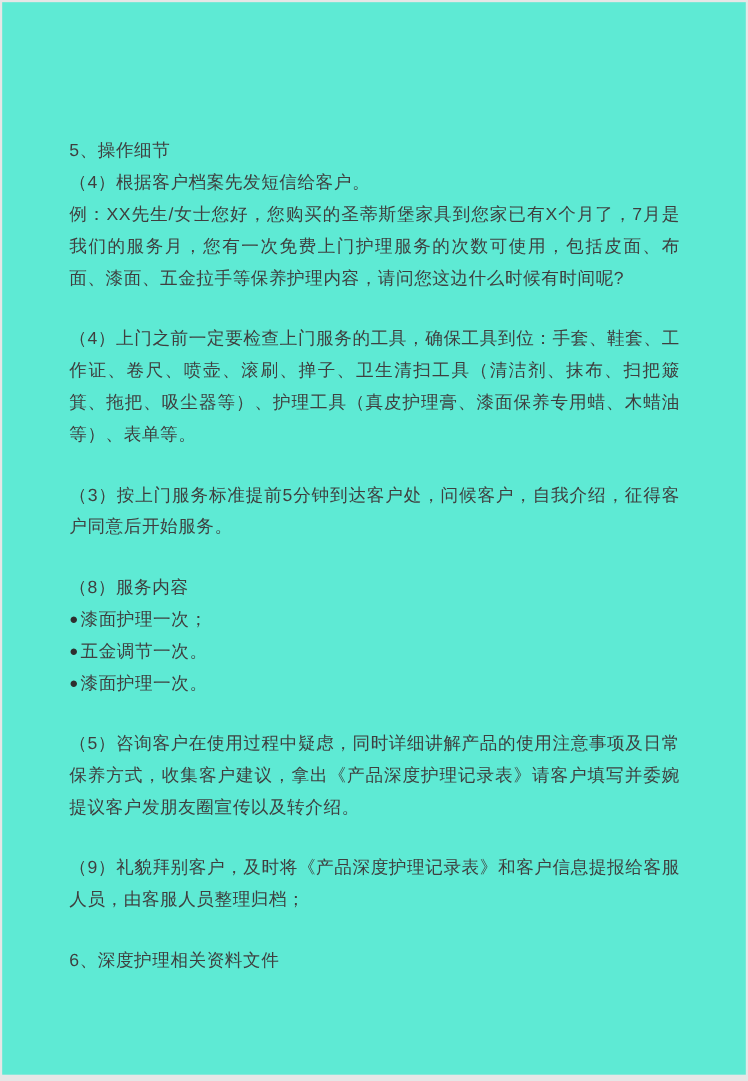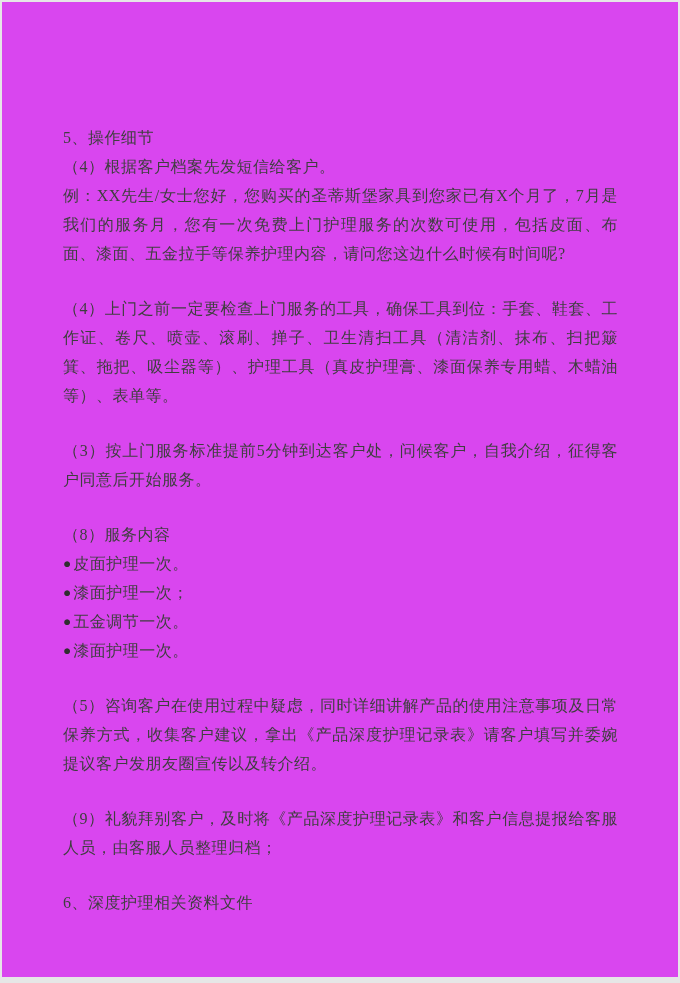--- a/index.html
+++ b/index.html
@@ -13,22 +13,21 @@
     position: relative;
     overflow: hidden;
     font-family: "Liberation Sans", "DejaVu Sans", sans-serif;
   }
   .page {
     position: absolute;
     left: 2px;
     top: 2px;
     right: 2px;
     bottom: 6px;
-    background: #d946ef;
-    font-family: Liberation Serif, serif;
+    background: #5eead4;
   }
   .content {
     position: absolute;
     left: 61px;
     top: 121px;
     width: 555px;
     color: #3f3f3f;
     font-size: 16px;
     line-height: 29px;
     text-align: justify;
@@ -63,21 +62,20 @@
     <div class="block">
       <p>（4）上门之前一定要检查上门服务的工具，确保工具到位：手套、鞋套、工作证、卷尺、喷壶、滚刷、掸子、卫生清扫工具（清洁剂、抹布、扫把簸箕、拖把、吸尘器等）、护理工具（真皮护理膏、漆面保养专用蜡、木蜡油等）、表单等。</p>
     </div>
 
     <div class="block">
       <p>（3）按上门服务标准提前5分钟到达客户处，问候客户，自我介绍，征得客户同意后开始服务。</p>
     </div>
 
     <div class="block">
       <p>（8）服务内容</p>
-      <p class="bullet"><span class="marker">●</span><span>皮面护理一次。</span></p>
       <p class="bullet"><span class="marker">●</span><span>漆面护理一次；</span></p>
       <p class="bullet"><span class="marker">●</span><span>五金调节一次。</span></p>
       <p class="bullet"><span class="marker">●</span><span>漆面护理一次。</span></p>
     </div>
 
     <div class="block">
       <p>（5）咨询客户在使用过程中疑虑，同时详细讲解产品的使用注意事项及日常保养方式，收集客户建议，拿出《产品深度护理记录表》请客户填写并委婉提议客户发朋友圈宣传以及转介绍。</p>
     </div>
 
     <div class="block">

